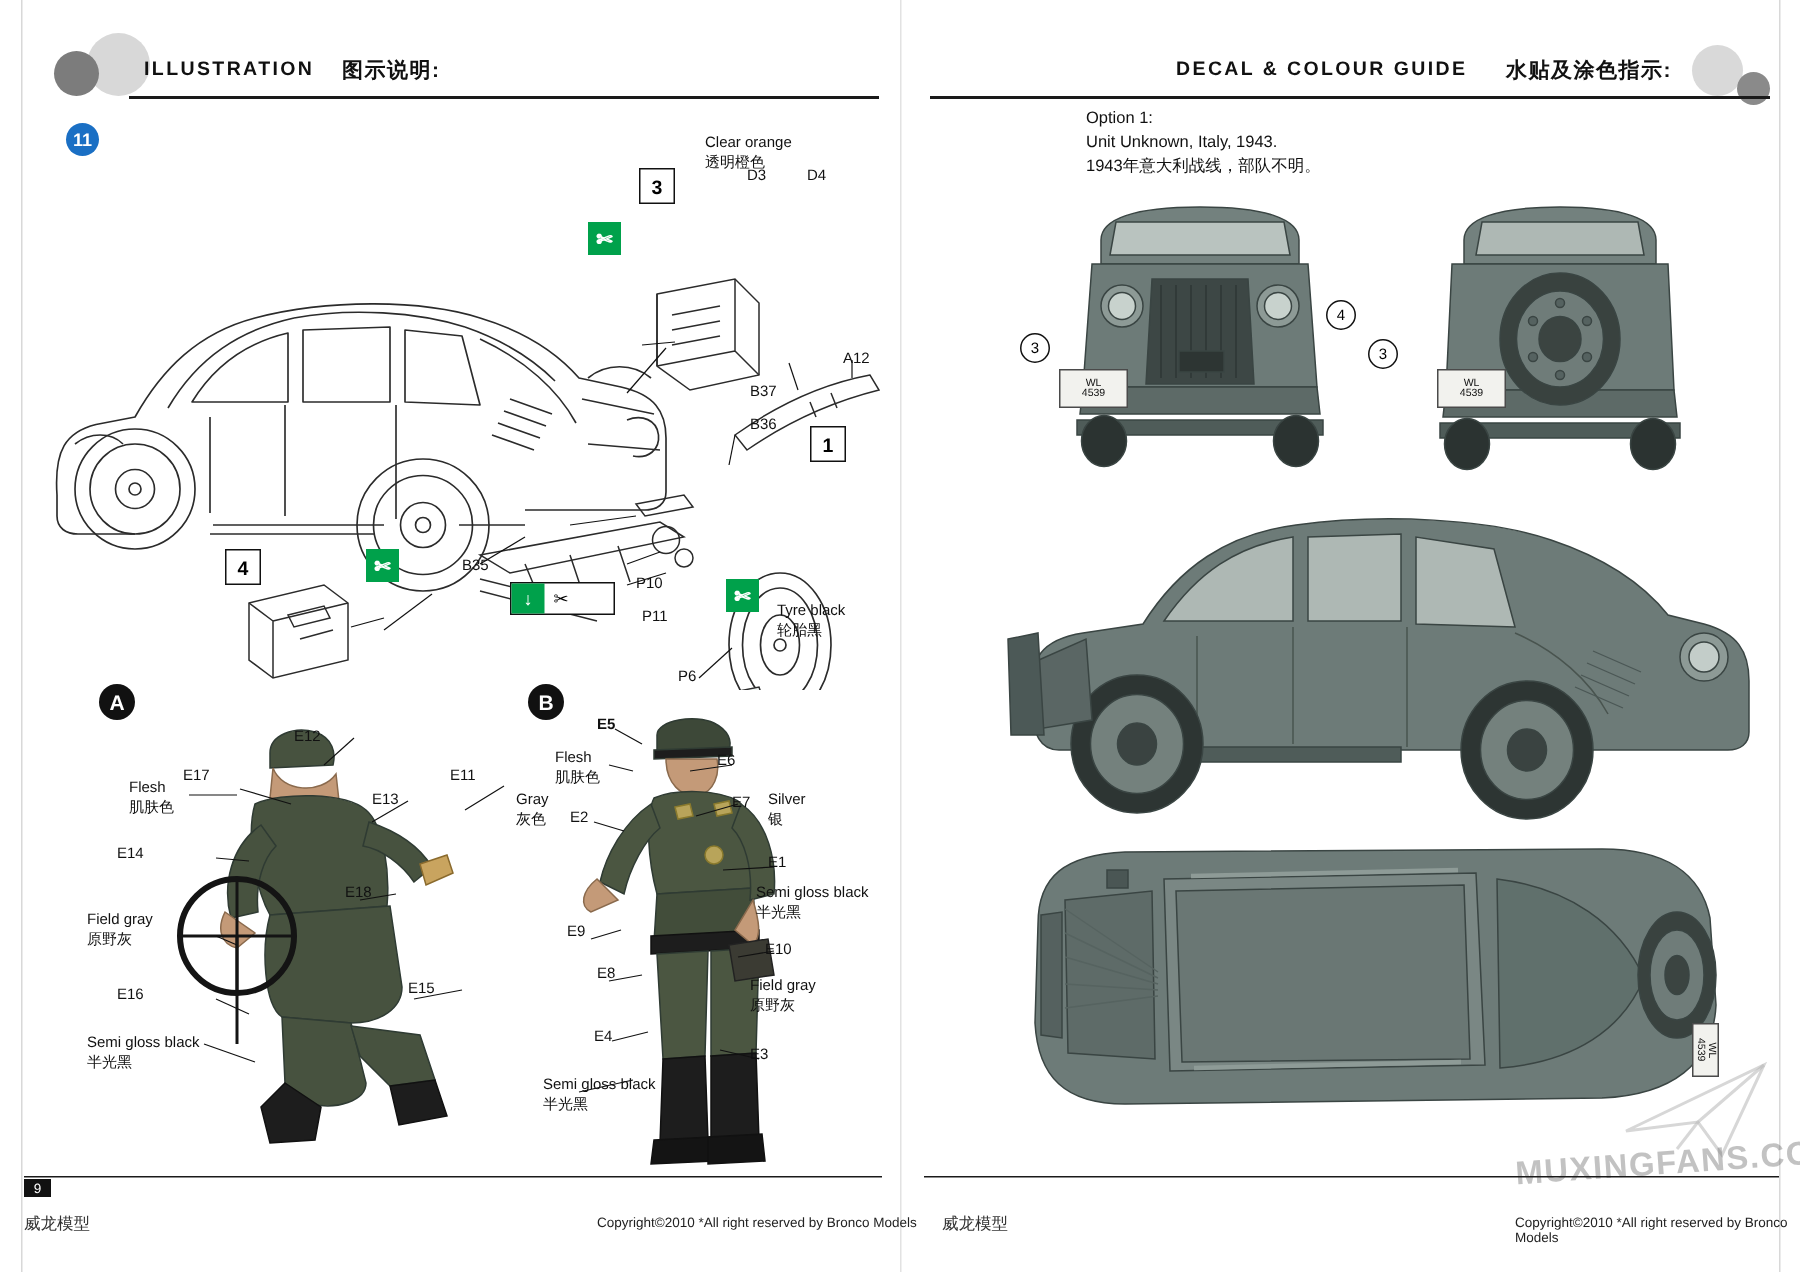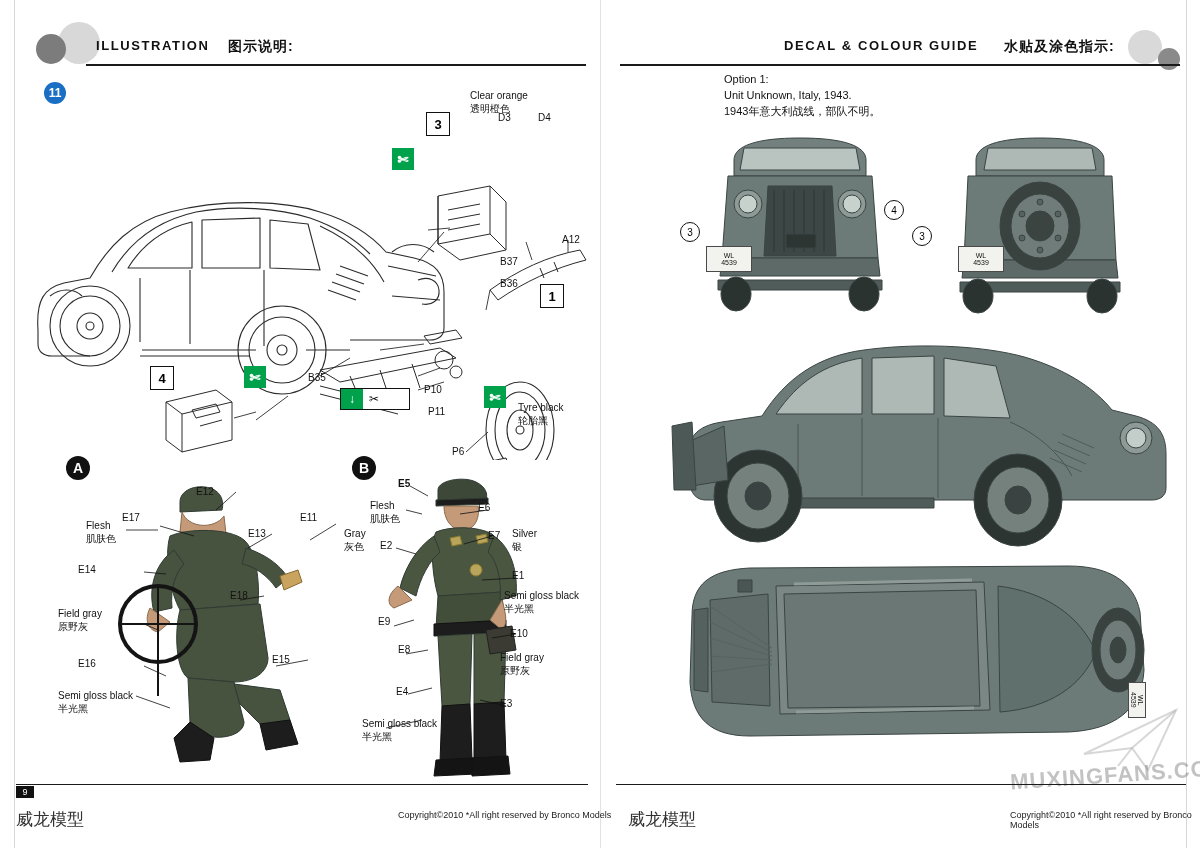--- a/index.html
+++ b/index.html
@@ -65,21 +65,21 @@
   .tool-cell{width:22px;height:20px;display:flex;align-items:center;justify-content:center;font-size:12px;}
   .tool-cell.green{background:#00a14b;color:#fff;}
 
   
   .foot-rule{position:absolute;height:1px;background:#1a1a1a;}
   .pagenum{
     position:absolute;background:#111;color:#fff;font-size:9px;
     width:18px;height:12px;display:flex;align-items:center;justify-content:center;
   }
   .foot-txt{position:absolute;font-size:9px;color:#222;}
-  .foot-cn{position:absolute;font-size:17px;color:#333;}
+  .foot-cn{position:absolute;font-size:11px;color:#333;}
 
   
   .wm{position:absolute;left:1010px;top:762px;font-size:22px;font-weight:bold;
       color:rgba(120,120,120,.45);letter-spacing:1px;transform:rotate(-4deg);}
   .plane{position:absolute;left:1078px;top:700px;width:110px;height:80px;opacity:.5;}
 
   
   svg{display:block;}
   .ill{position:absolute;}
 

